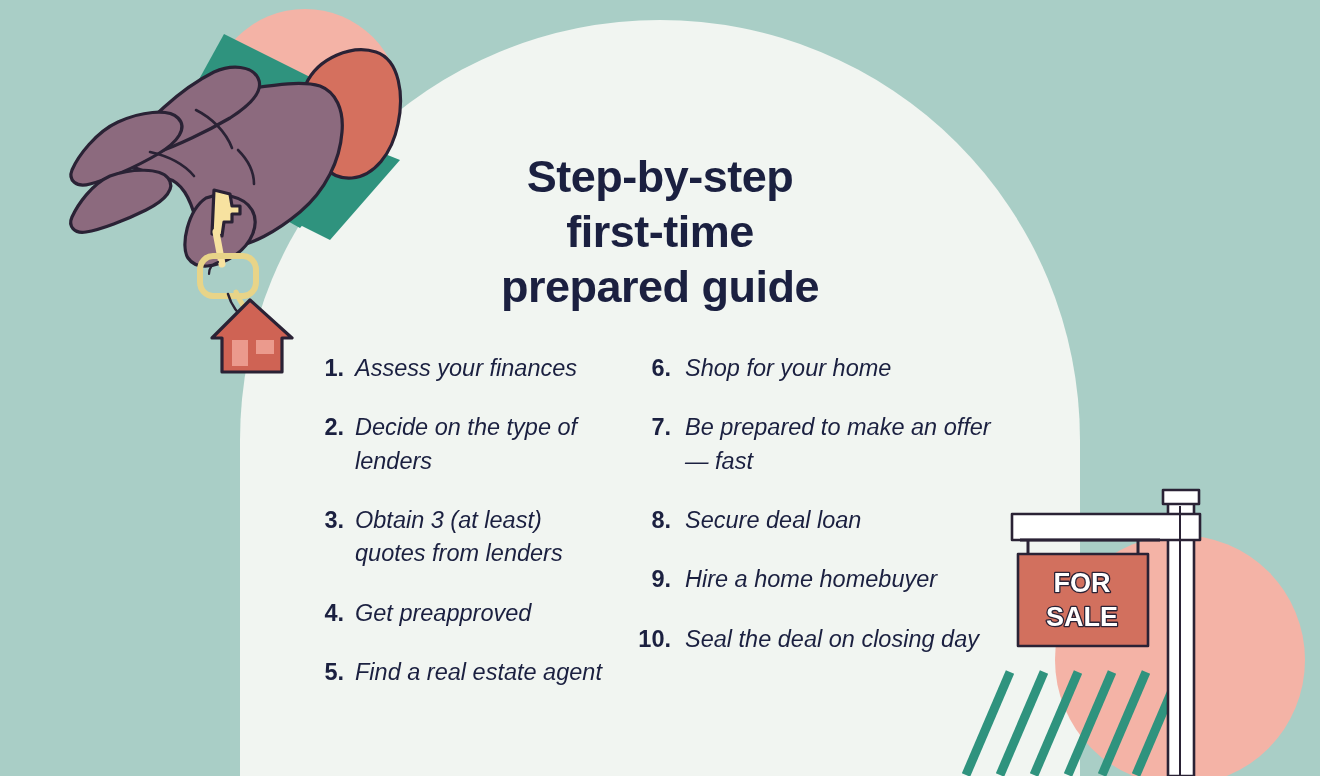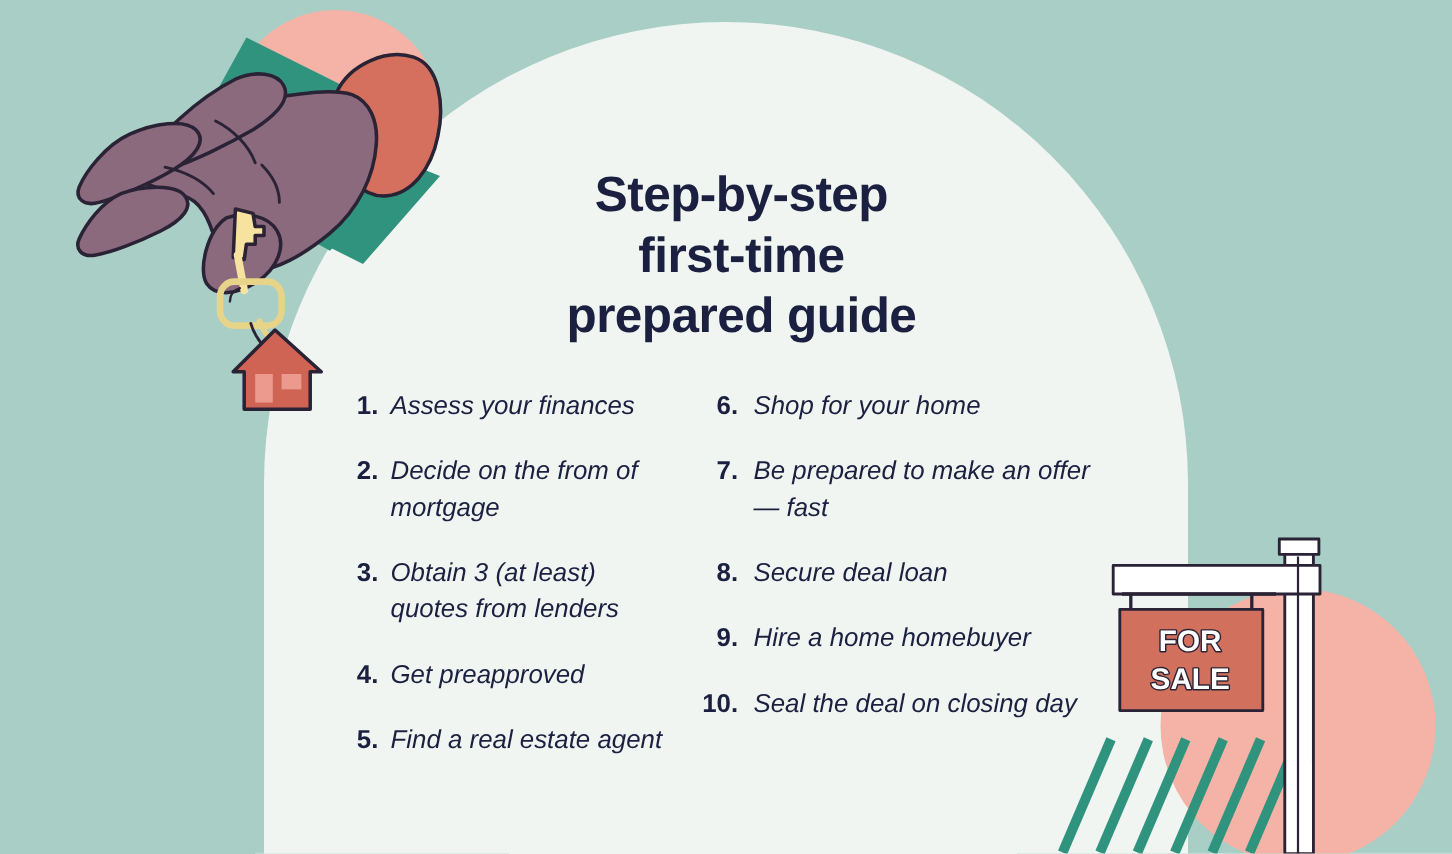--- a/index.html
+++ b/index.html
@@ -18,21 +18,21 @@
     position:absolute;
     left:240px; top:20px;
     width:840px; height:756px;
     background:#f1f5f1;
     border-radius:420px 420px 0 0;
   }
 
   
   .title {
     position:absolute;
-    left:254px; top:150px;
+    left:240px; top:150px;
     width:840px;
     text-align:center;
     color:#1b2040;
     font-size:45px;
     font-weight:bold;
     line-height:1.22;
     letter-spacing:-0.5px;
   }
   .title-line { display:block; }
 
@@ -183,21 +183,21 @@
 
   <div class="cols">
 
     <div class="col col-left">
       <div class="item">
         <span class="num">1.</span>
         <span class="txt">Assess your finances</span>
       </div>
       <div class="item">
         <span class="num">2.</span>
-        <span class="txt">Decide on the from of mortgage</span>
+        <span class="txt">Decide on the type of lenders</span>
       </div>
       <div class="item">
         <span class="num">3.</span>
         <span class="txt">Obtain 3 (at least) quotes from lenders</span>
       </div>
       <div class="item">
         <span class="num">4.</span>
         <span class="txt">Get preapproved</span>
       </div>
       <div class="item">

